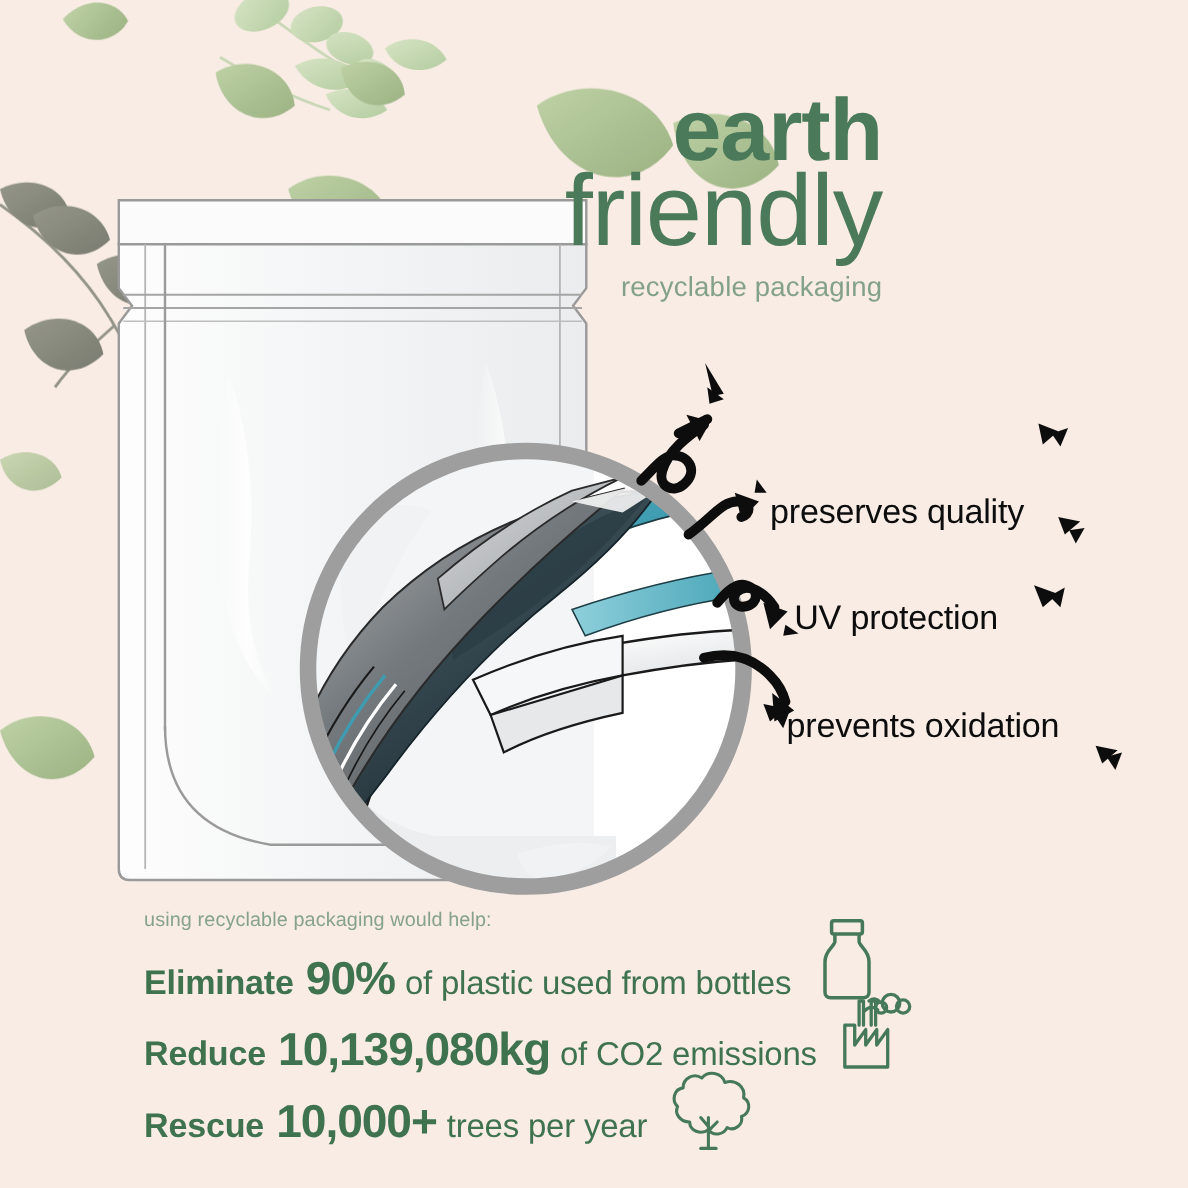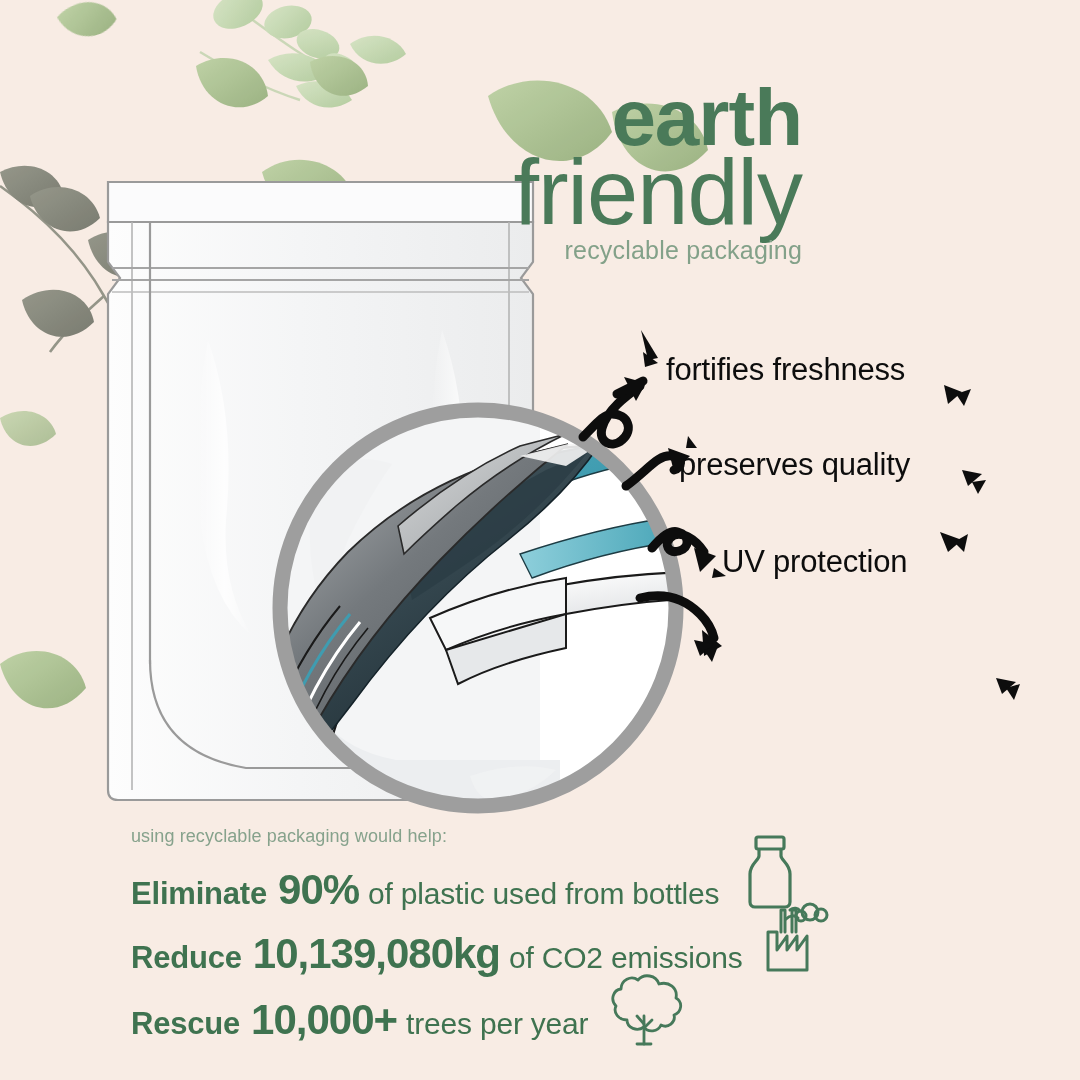--- a/index.html
+++ b/index.html
@@ -20,31 +20,31 @@
   }
   #title-earth{
     font-size:80px;font-weight:bold;color:#4a7a59;
     letter-spacing:-1px;display:block;
   }
   #title-friendly{
     font-size:92px;font-weight:normal;color:#4a7a59;
     letter-spacing:-1px;display:block;margin-top:-12px;
   }
   #subtitle{
-    font-size:25px;color:#83a189;display:block;margin-top:0;
+    font-size:25px;color:#83a189;display:block;margin-top:11px;
     letter-spacing:.2px;
   }
 
   
   .feature-label{
     position:absolute;color:#0d0d0d;font-size:31px;
     white-space:nowrap;letter-spacing:-.2px;
   }
   #feat-0{left:666px;top:352px;}
-  #feat-1{left:679px;top:447px;}
+  #feat-1{left:700px;top:447px;}
   #feat-2{left:722px;top:544px;}
   #feat-3{left:715px;top:642px;}
 
   
   #helper-line{
     position:absolute;left:131px;top:826px;
     font-size:18px;color:#86a28c;letter-spacing:.1px;
   }
   .stat-row{
     position:absolute;left:131px;white-space:nowrap;
@@ -285,23 +285,23 @@
       <path d="M1006,688 L1020,684 L1014,700 Z"></path>
     </g>
   </svg>
 
   <div id="headline">
     <span id="title-earth">earth</span>
     <span id="title-friendly">friendly</span>
     <span id="subtitle">recyclable packaging</span>
   </div>
 
-  <div class="feature-label" id="feat-0">fortifies freshness</div>
   <div class="feature-label" id="feat-1">preserves quality</div>
   <div class="feature-label" id="feat-2">UV protection</div>
+  <div class="feature-label" id="feat-3">prevents oxidation</div>
 
   <div id="helper-line">using recyclable packaging would help:</div>
 
   <div class="stat-row" id="stat-0">
     <span class="stat-verb">Eliminate</span>
     <span class="stat-num">90%</span>
     <span class="stat-tail">of plastic used from bottles</span>
   </div>
 
   <div class="stat-row" id="stat-1">

